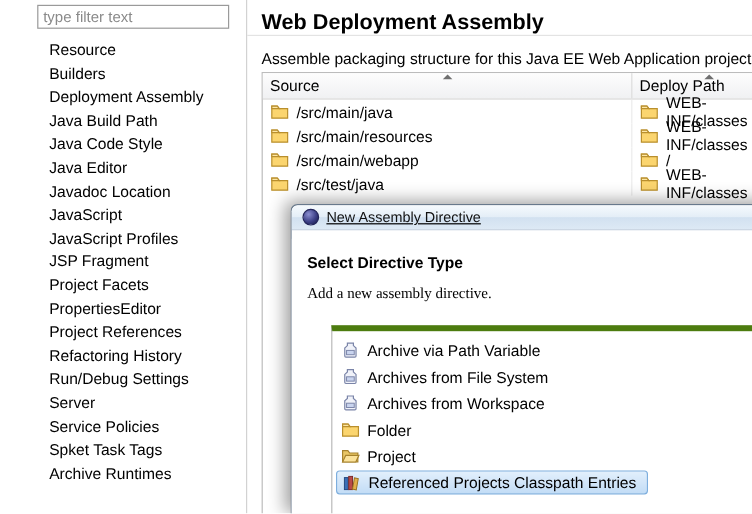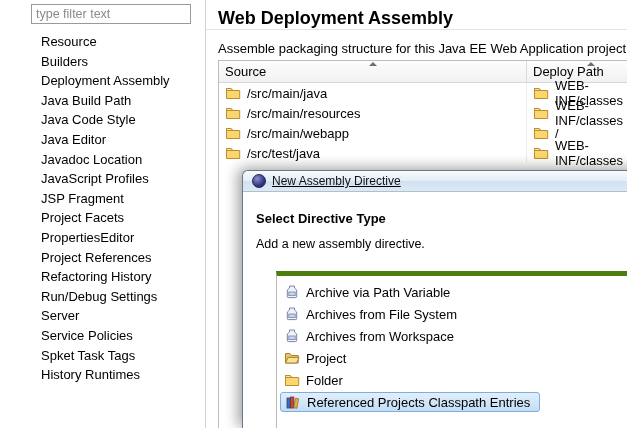--- a/index.html
+++ b/index.html
@@ -40,21 +40,21 @@
   .titlebar{position:absolute;left:0;top:0;right:0;height:21px;display:flex;align-items:center;gap:6px;
             padding-left:9px;box-sizing:border-box;border-radius:5px 0 0 0;
             background:linear-gradient(180deg,#f6fafd 0%,#e4eef7 48%,#d2e1f0 52%,#dde9f5 100%);
             border-bottom:1px solid #aebfd2;text-decoration:underline;}
   .dlg-icon{width:14px;height:14px;border-radius:50%;
             background:radial-gradient(circle at 35% 30%,#8b8fd0 0%,#3c3f86 55%,#15173f 100%);
             border:1px solid #23255a;box-sizing:border-box;}
   .dlg-title{font-size:12px;color:#111;}
   .dlg-body{position:absolute;left:0;top:28px;right:0;bottom:0;background:#fff;}
   .dlg-heading{position:absolute;left:13px;top:12px;font-size:13px;font-weight:bold;}
-  .dlg-sub{position:absolute;left:13px;top:38px;font-size:12.5px;}
+  .dlg-sub{position:absolute;left:13px;top:38px;font-size:12.5px;font-family:Liberation Serif, serif;}
   .dir-list{position:absolute;left:33px;top:72px;right:0;bottom:0;background:#fff;
             border-left:1px solid #b9b9b9;border-top:5px solid #4d7c0f;padding:5px 0 0 3px;box-sizing:border-box;}
   .dir-item{display:flex;align-items:center;gap:6px;height:22px;padding:0 9px 0 4px;width:fit-content;
             font-size:13px;box-sizing:border-box;cursor:default;}
   .dir-item.sel{height:20px;margin:1px 0;background:linear-gradient(#e2effc,#c3ddf6);
                 border:1px solid #7daede;border-radius:3px;}
 </style>
 </head>
 <body>
 
@@ -85,31 +85,32 @@
   <div class="sidebar">
     <input class="filter" type="text" placeholder="type filter text" style="">
     <div class="side-list">
       <div class="side-item">Resource</div>
       <div class="side-item">Builders</div>
       <div class="side-item">Deployment Assembly</div>
       <div class="side-item">Java Build Path</div>
       <div class="side-item">Java Code Style</div>
       <div class="side-item">Java Editor</div>
       <div class="side-item">Javadoc Location</div>
+      <div class="side-item">JavaScript</div>
       <div class="side-item">JavaScript Profiles</div>
       <div class="side-item">JSP Fragment</div>
       <div class="side-item">Project Facets</div>
       <div class="side-item">PropertiesEditor</div>
       <div class="side-item">Project References</div>
       <div class="side-item">Refactoring History</div>
       <div class="side-item">Run/Debug Settings</div>
       <div class="side-item">Server</div>
       <div class="side-item">Service Policies</div>
       <div class="side-item">Spket Task Tags</div>
-      <div class="side-item">History Runtimes</div>
+      <div class="side-item">Archive Runtimes</div>
     </div>
   </div>
   <div class="vsep"></div>
 
   <div class="main">
     <div class="page-title">Web Deployment Assembly</div>
     <div class="title-sep"></div>
     <div class="desc">Assemble packaging structure for this Java EE Web Application project</div>
 
     <div class="table">
@@ -206,30 +207,30 @@
           <span>Archives from File System</span>
         </div>
         <div class="dir-item">
           <svg class="icon16" viewBox="0 0 16 16">
               <use href="#jar"></use>
             </svg>
           <span>Archives from Workspace</span>
         </div>
         <div class="dir-item">
           <svg class="icon16" viewBox="0 0 16 16">
+              <use href="#folder"></use>
+            </svg>
+          <span>Folder</span>
+        </div>
+        <div class="dir-item">
+          <svg class="icon16" viewBox="0 0 16 16">
               <use href="#openfolder"></use>
             </svg>
           <span>Project</span>
         </div>
-        <div class="dir-item">
-          <svg class="icon16" viewBox="0 0 16 16">
-              <use href="#folder"></use>
-            </svg>
-          <span>Folder</span>
-        </div>
         <div class="dir-item sel">
           <svg class="icon16" viewBox="0 0 16 16">
               <use href="#books"></use>
             </svg>
           <span>Referenced Projects Classpath Entries</span>
         </div>
       </div>
     </div>
   </div>
 

